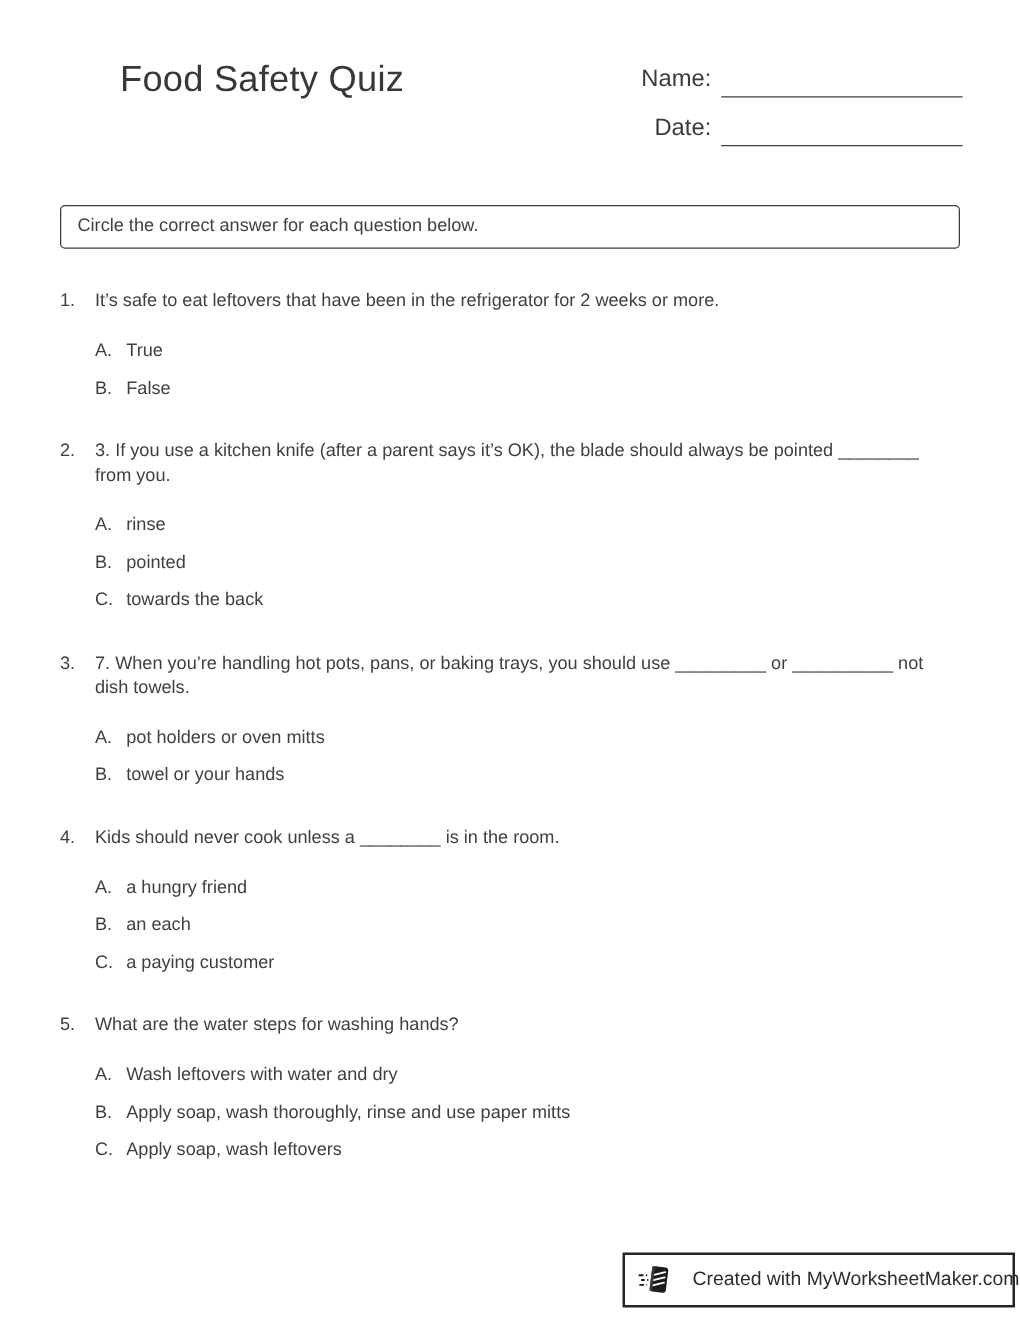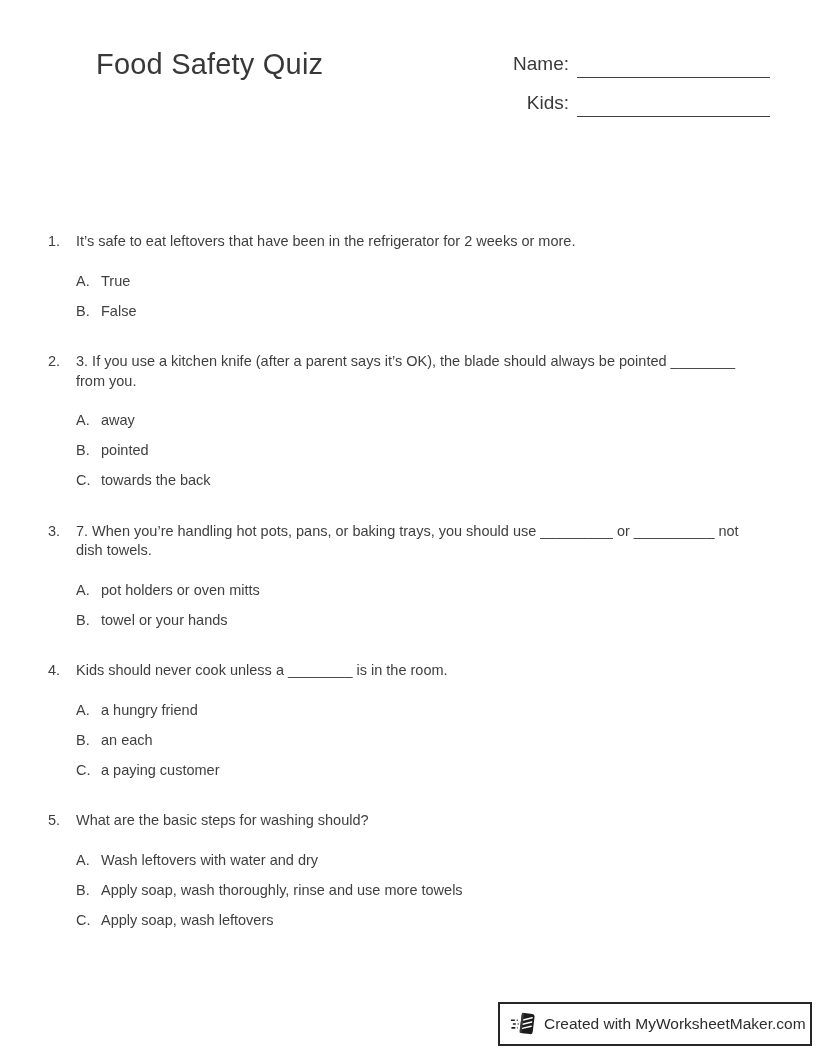--- a/index.html
+++ b/index.html
@@ -58,39 +58,42 @@
   }
   .choice + .choice { margin-top: 10.5px; }
 
   
   .footer-badge {
     position: absolute; right: 4px; bottom: 10px;
     width: 314px; height: 44px;
     border: 2px solid #262626;
     background: #ffffff;
     display: flex; align-items: center;
-    padding: 0 10px 0 10px; gap: 7px;
+    padding: 0 10px 0 10px; gap: 17px;
   }
   .footer-badge .logo { flex: 0 0 auto; display: flex; align-items: center; }
   .footer-text { font-size: 15.5px; color: #2d2d2d; white-space: nowrap; }
 </style>
 </head>
 <body>
 
 <div class="page">
 
   <div class="title">Food Safety Quiz</div>
 
   <div class="namedate">
     <div class="nd-label">Name:</div>
     <div class="nd-line"></div>
-    <div class="nd-label">Kids:</div>
+    <div class="nd-label">Date:</div>
     <div class="nd-line"></div>
   </div>
 
+  <div class="instruction-box">
+    <span>Circle the correct answer for each question below.</span>
+  </div>
 
   <div class="questions">
 
     <div class="question">
       <div class="q-row">
         <span class="q-num">1.</span>
         <span class="q-text">It’s safe to eat leftovers that have been in the refrigerator for 2 weeks or more.</span>
       </div>
       <div class="choices">
         <div class="choice">
@@ -105,21 +108,21 @@
     </div>
 
     <div class="question">
       <div class="q-row">
         <span class="q-num">2.</span>
         <span class="q-text">3. If you use a kitchen knife (after a parent says it’s OK), the blade should always be pointed ________ from you.</span>
       </div>
       <div class="choices">
         <div class="choice">
           <span class="c-letter">A.</span>
-          <span class="c-text">away</span>
+          <span class="c-text">rinse</span>
         </div>
         <div class="choice">
           <span class="c-letter">B.</span>
           <span class="c-text">pointed</span>
         </div>
         <div class="choice">
           <span class="c-letter">C.</span>
           <span class="c-text">towards the back</span>
         </div>
       </div>
@@ -159,30 +162,30 @@
         <div class="choice">
           <span class="c-letter">C.</span>
           <span class="c-text">a paying customer</span>
         </div>
       </div>
     </div>
 
     <div class="question">
       <div class="q-row">
         <span class="q-num">5.</span>
-        <span class="q-text">What are the basic steps for washing should?</span>
+        <span class="q-text">What are the water steps for washing hands?</span>
       </div>
       <div class="choices">
         <div class="choice">
           <span class="c-letter">A.</span>
           <span class="c-text">Wash leftovers with water and dry</span>
         </div>
         <div class="choice">
           <span class="c-letter">B.</span>
-          <span class="c-text">Apply soap, wash thoroughly, rinse and use more towels</span>
+          <span class="c-text">Apply soap, wash thoroughly, rinse and use paper mitts</span>
         </div>
         <div class="choice">
           <span class="c-letter">C.</span>
           <span class="c-text">Apply soap, wash leftovers</span>
         </div>
       </div>
     </div>
 
   </div>
 

